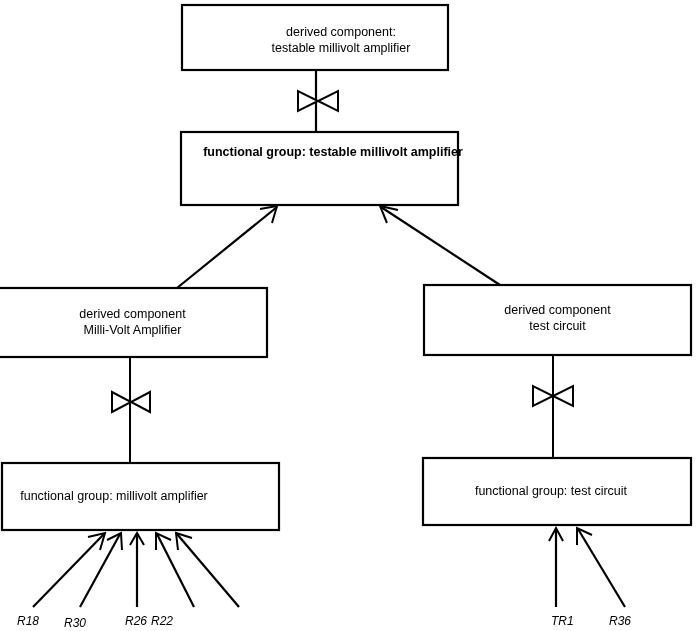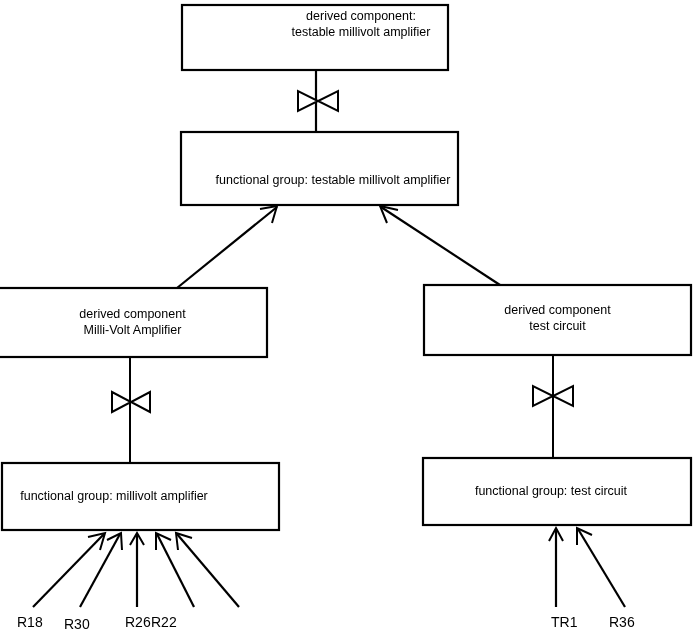--- a/index.html
+++ b/index.html
@@ -59,23 +59,24 @@
     font-family: "Liberation Sans", sans-serif;
     font-size: 12.5px;
     color: #000000;
     line-height: 16px;
     white-space: pre-line;
     pointer-events: none;
   }
   .leaf-label {
     position: absolute;
     font-family: "Liberation Sans", sans-serif;
-    font-size: 14px;
+    font-size: 12px;
     color: #000000;
     white-space: nowrap;
+    font-style: italic;
   }
 </style>
 </head>
 <body>
 
 <div id="diagram-root">
 
   <svg class="layer" viewBox="0 0 698 631">
 
     <line class="edge-line" x1="316" y1="70" x2="316" y2="132"></line>
@@ -136,24 +137,24 @@
       <line class="edge-line" x1="556" y1="607" x2="556" y2="529"></line>
       <polyline class="arrow-open" points="549,541 556,528 563,541"></polyline>
     </g>
     <g>
       <line class="edge-line" x1="625" y1="607" x2="578" y2="529"></line>
       <polyline class="arrow-open" points="577,545 577,528 592,535"></polyline>
     </g>
 
   </svg>
 
-  <div class="box-label" style="left:182px; top:8px; width:318px;padding-left:20px;">derived component:
+  <div class="box-label" style="left:182px; top:24px; width:318px;">derived component:
 testable millivolt amplifier</div>
 
-  <div class="box-label" style="left:181px; top:172px; width:304px;">functional group: testable millivolt amplifier</div>
+  <div class="box-label" style="left:181px; top:144px; width:304px;font-weight:bold;">functional group: testable millivolt amplifier</div>
 
   <div class="box-label" style="left:-2px; top:306px; width:269px;">derived component
 Milli-Volt Amplifier</div>
 
   <div class="box-label" style="left:424px; top:302px; width:267px;">derived component
 test circuit</div>
 
   <div class="box-label" style="left:2px; top:488px; width:224px;">functional group: millivolt amplifier</div>
 
   <div class="box-label" style="left:423px; top:483px; width:256px;">functional group: test circuit</div>

